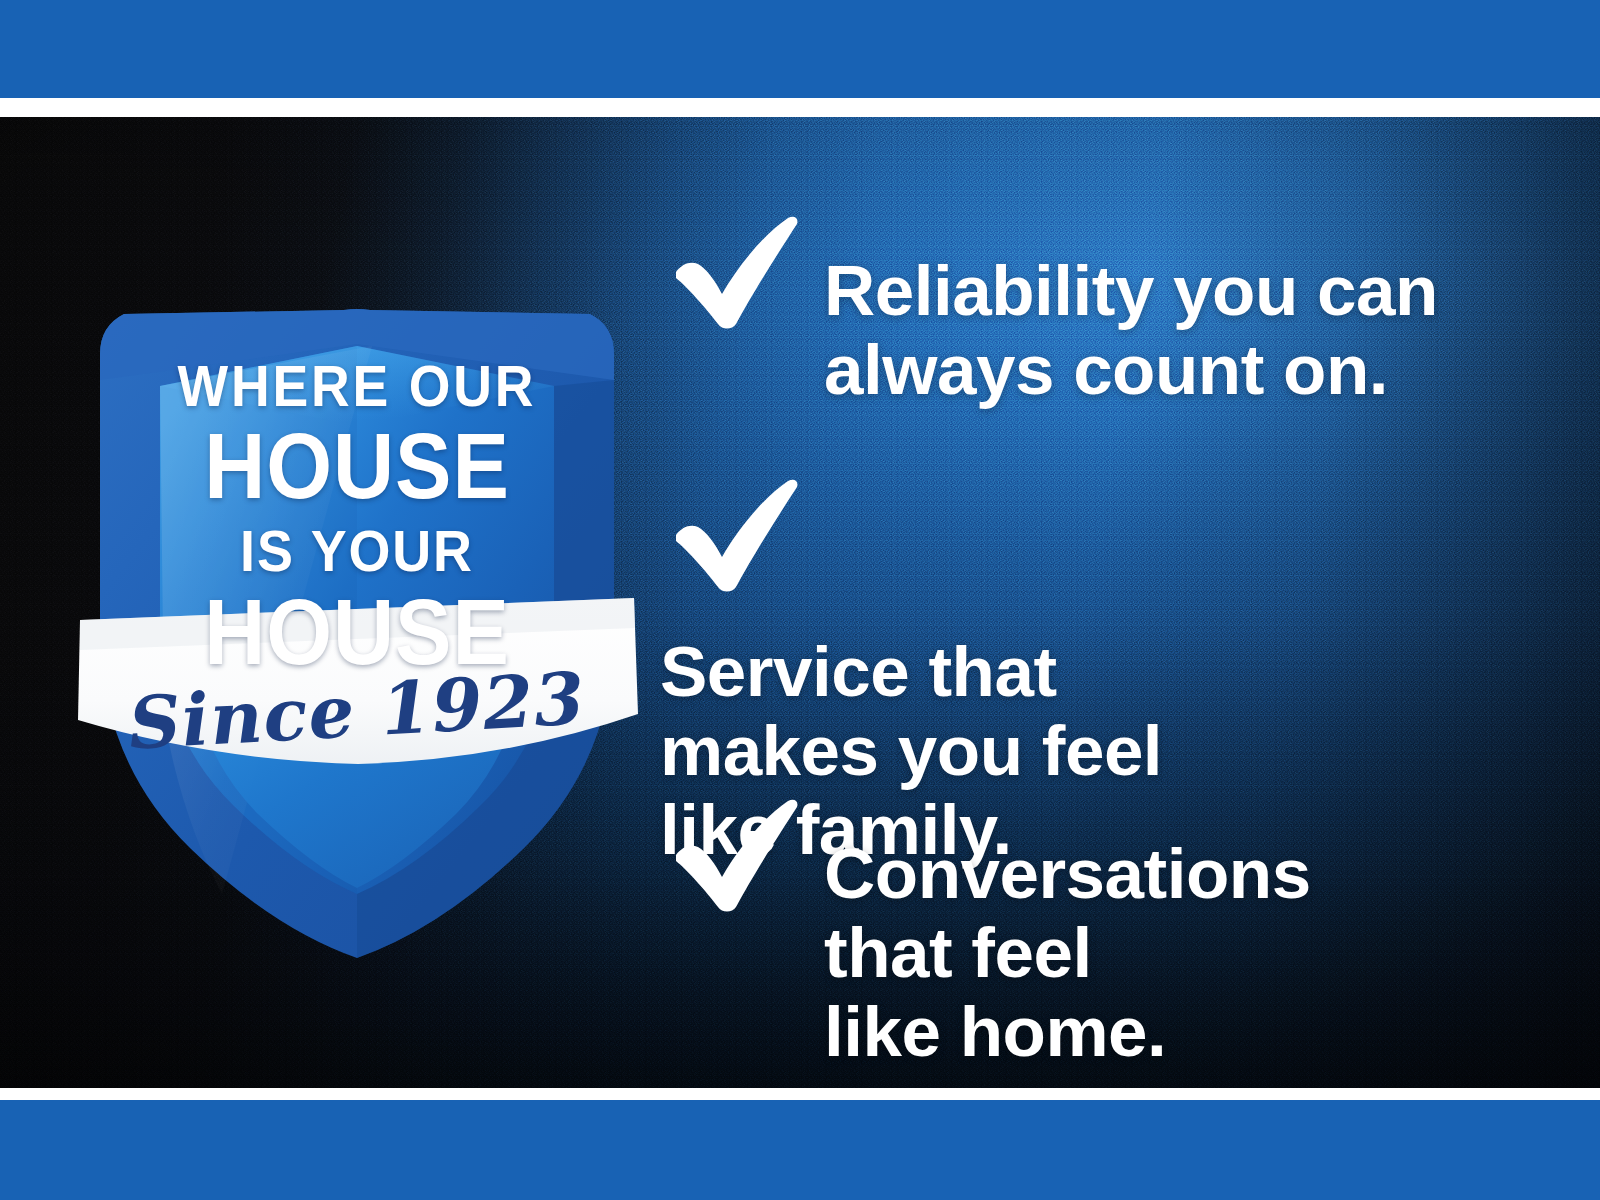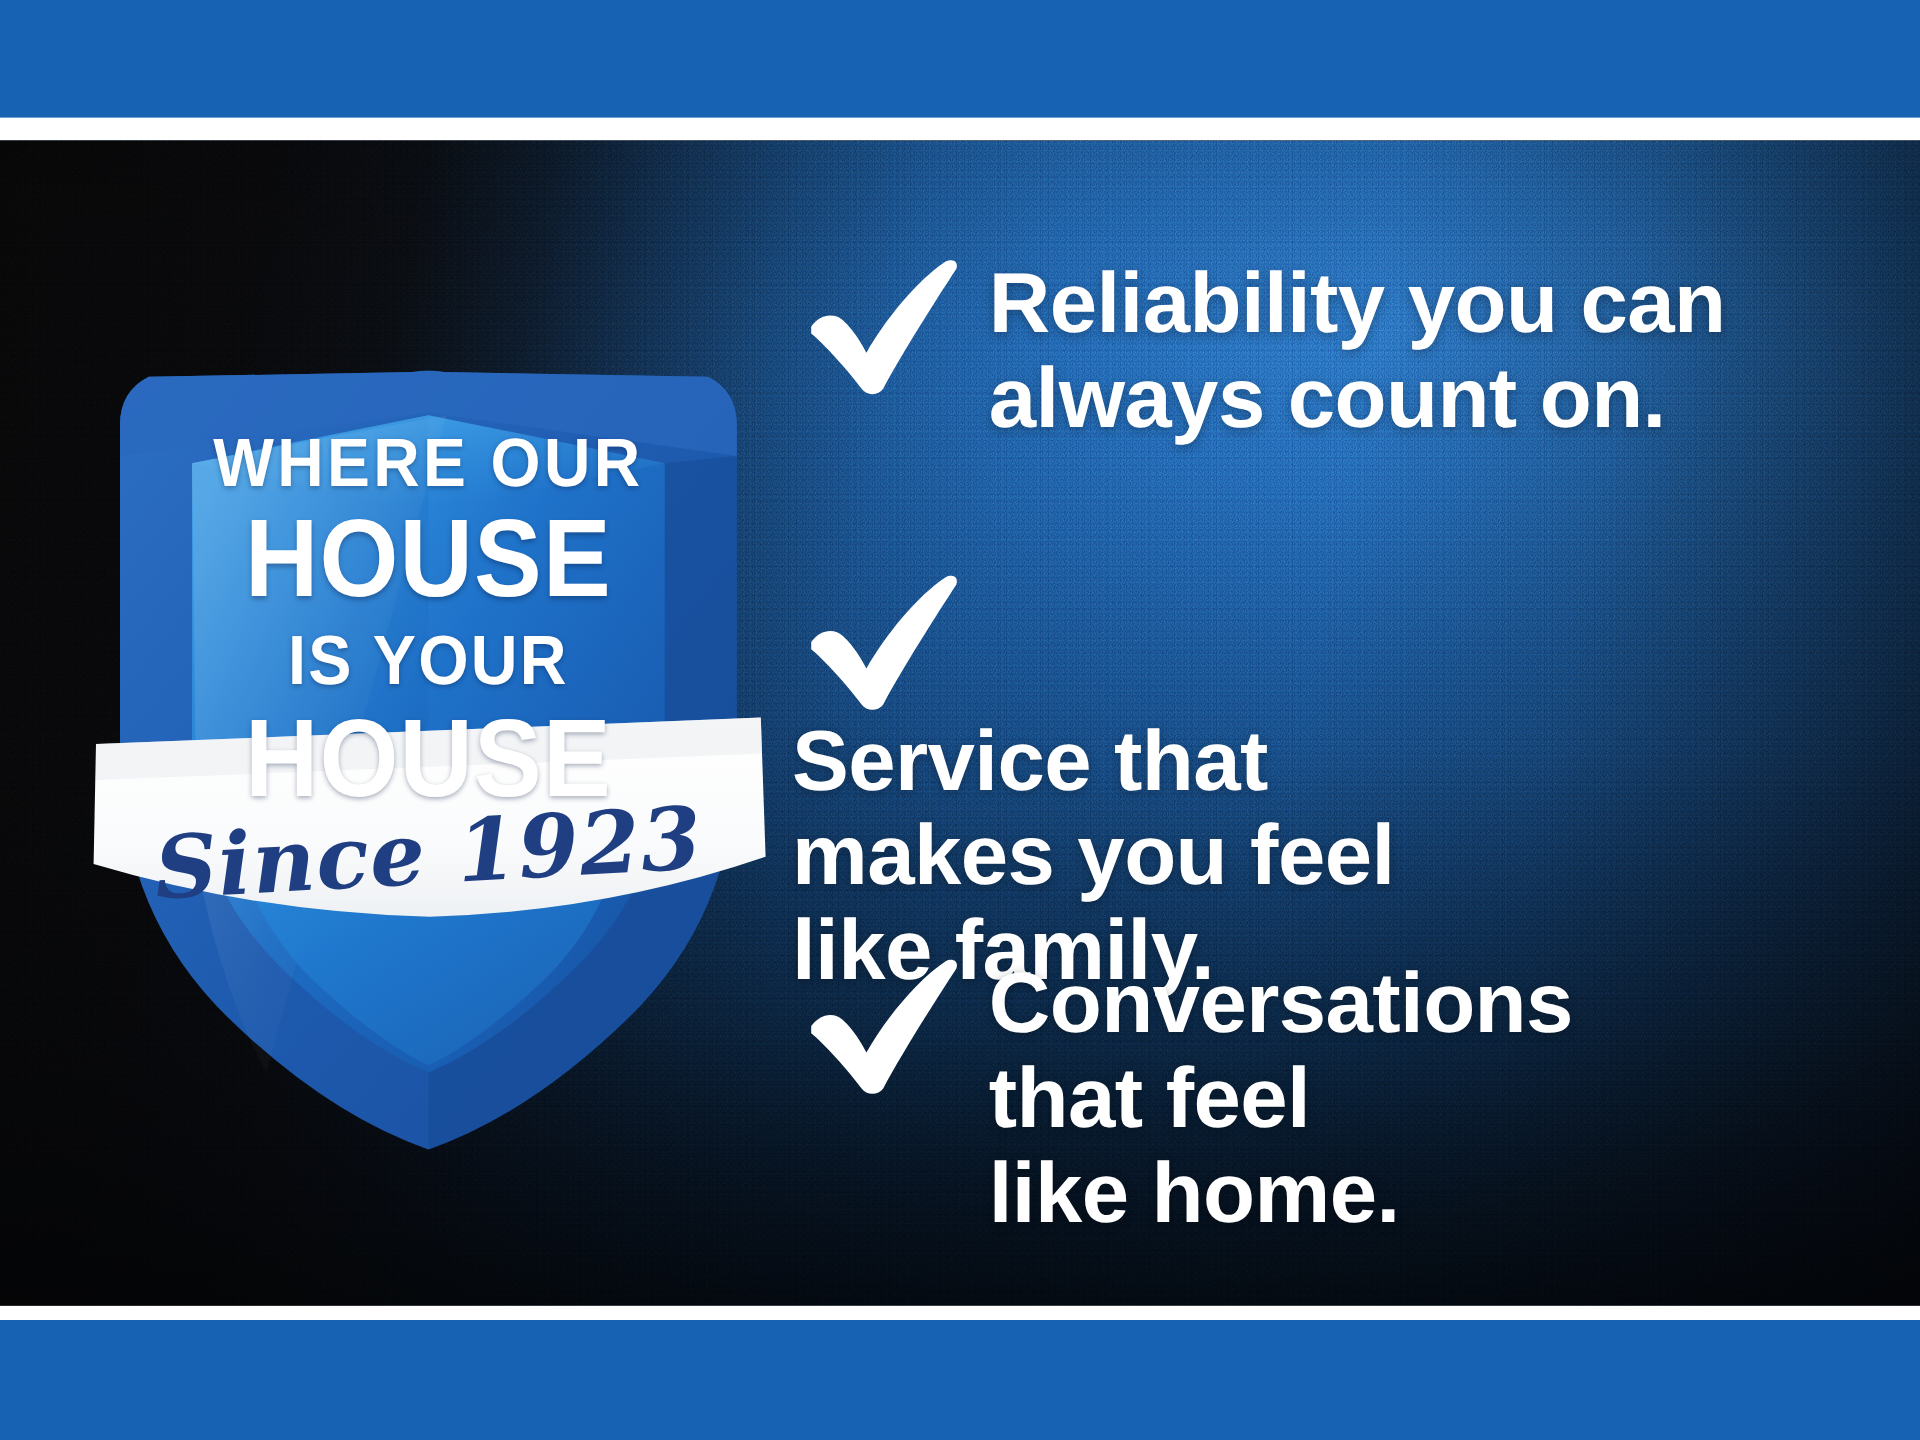--- a/index.html
+++ b/index.html
@@ -218,20 +218,21 @@
     flex: 1 1 auto;
     color: #ffffff;
     font-family: "Liberation Sans Narrow", "Liberation Sans", sans-serif;
     font-weight: 700;
     font-size: 71px;
     line-height: 1.115;
     letter-spacing: -0.5px;
     padding-top: 2px;
     text-shadow: 0 2px 9px rgba(0,0,0,0.30);
     white-space: pre-line;
+    margin-top: 37px;
   }
   .bullet-1 .bullet-copy { font-size: 71px; }
   .bullet-2 .bullet-copy { font-size: 71px; }
   .bullet-3 .bullet-copy { font-size: 71px; }
 </style>
 </head>
 <body>
 
 <div class="banner">
 

